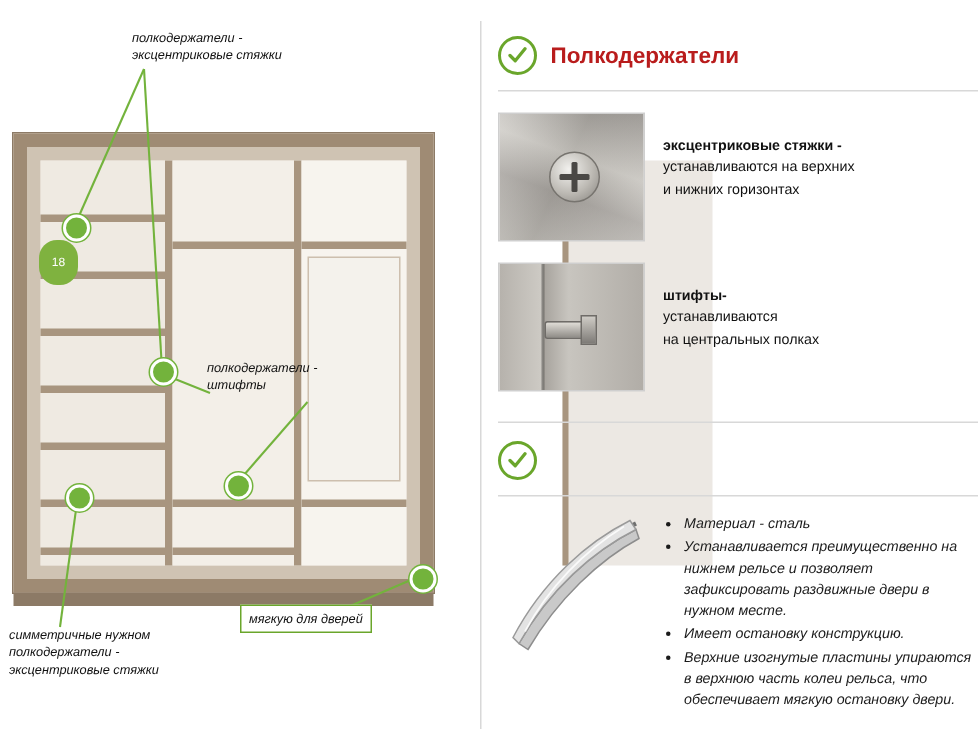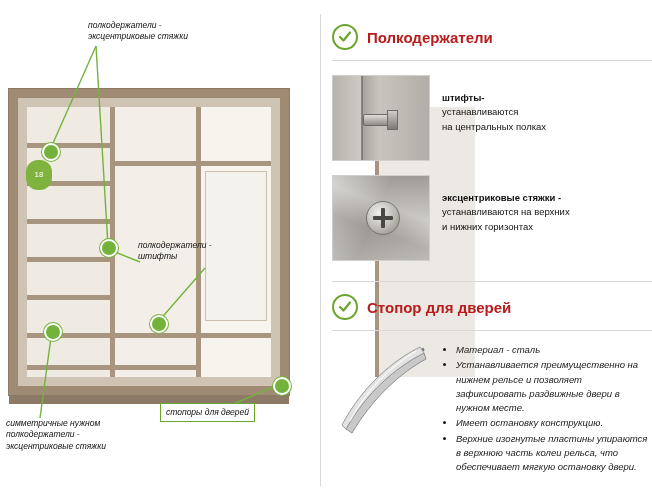--- a/index.html
+++ b/index.html
@@ -361,73 +361,72 @@
     <div class="callout" style="left:88px; top:20px; width:150px;">полкодержатели -
 эксцентриковые стяжки</div>
 
     <div class="callout" style="left:138px; top:240px; width:130px;">полкодержатели -
 штифты</div>
 
     <div class="callout" style="left:6px; top:418px; width:150px;">симметричные нужном
 полкодержатели -
 эксцентриковые стяжки</div>
 
-    <div class="callout boxed" style="left:160px; top:403px;">стопоры для дверей</div>
+    <div class="callout boxed" style="left:160px; top:403px;">мягкую для дверей</div>
   </div>
 
   <div class="divider-v"></div>
 
   <div class="right-panel">
 
     <div class="section-head">
       <span class="check-badge">
         <svg width="14" height="14" viewBox="0 0 14 14">
             <polyline points="2,7 5.5,10.5 12,2.5" fill="none" stroke="#6aa62b" stroke-width="2.2" stroke-linecap="round" stroke-linejoin="round"></polyline>
           </svg>
       </span>
       <span class="section-title">Полкодержатели</span>
     </div>
     <div class="hr"></div>
 
     <div class="feature-row">
-      <div class="photo shelf-pin">
-        <div class="pin-line"></div>
-        <div class="pin-body"></div>
-        <div class="pin-head"></div>
-      </div>
-      <div class="feature-text">
-        <b>штифты-</b><br>
-        <span style="white-space:pre-line">устанавливаются
-на центральных полках</span>
-      </div>
-    </div>
-
-    <div class="feature-row">
       <div class="photo concrete">
         <div class="cam-fitting">
           <div class="cam-slot"></div>
           <div class="cam-slot2"></div>
         </div>
       </div>
       <div class="feature-text">
         <b>эксцентриковые стяжки -</b><br>
         <span style="white-space:pre-line">устанавливаются на верхних
 и нижних горизонтах</span>
+      </div>
+    </div>
+
+    <div class="feature-row">
+      <div class="photo shelf-pin">
+        <div class="pin-line"></div>
+        <div class="pin-body"></div>
+        <div class="pin-head"></div>
+      </div>
+      <div class="feature-text">
+        <b>штифты-</b><br>
+        <span style="white-space:pre-line">устанавливаются
+на центральных полках</span>
       </div>
     </div>
 
     <div class="hr" style="margin-top:20px"></div>
 
     <div class="section-head" style="margin-top:12px">
       <span class="check-badge">
         <svg width="14" height="14" viewBox="0 0 14 14">
             <polyline points="2,7 5.5,10.5 12,2.5" fill="none" stroke="#6aa62b" stroke-width="2.2" stroke-linecap="round" stroke-linejoin="round"></polyline>
           </svg>
       </span>
-      <span class="section-title">Стопор для дверей</span>
     </div>
     <div class="hr"></div>
 
     <div class="stopper-block">
       <div class="stopper-img">
         <svg width="100" height="95" viewBox="0 0 100 95">
           <path d="M92,6 C62,20 32,46 12,84" stroke="#6f6f6f" stroke-width="3" fill="none"></path>
           <path d="M92,10 C64,24 34,50 14,86 L20,90 C40,56 68,30 94,16 Z" fill="#c9c9c9" stroke="#8d8d8d" stroke-width="1"></path>
           <path d="M88,4 C60,18 30,44 10,82 L14,86 C34,50 64,24 92,10 Z" fill="#e3e3e3" stroke="#9a9a9a" stroke-width="1"></path>
           <path d="M84,8 C58,24 34,48 18,78" stroke="#ffffff" stroke-width="1.2" fill="none" opacity="0.8"></path>

